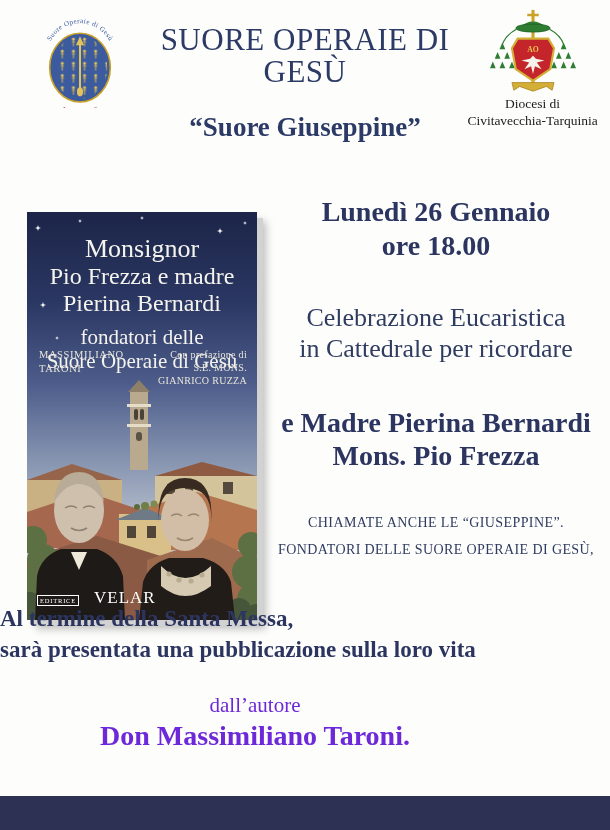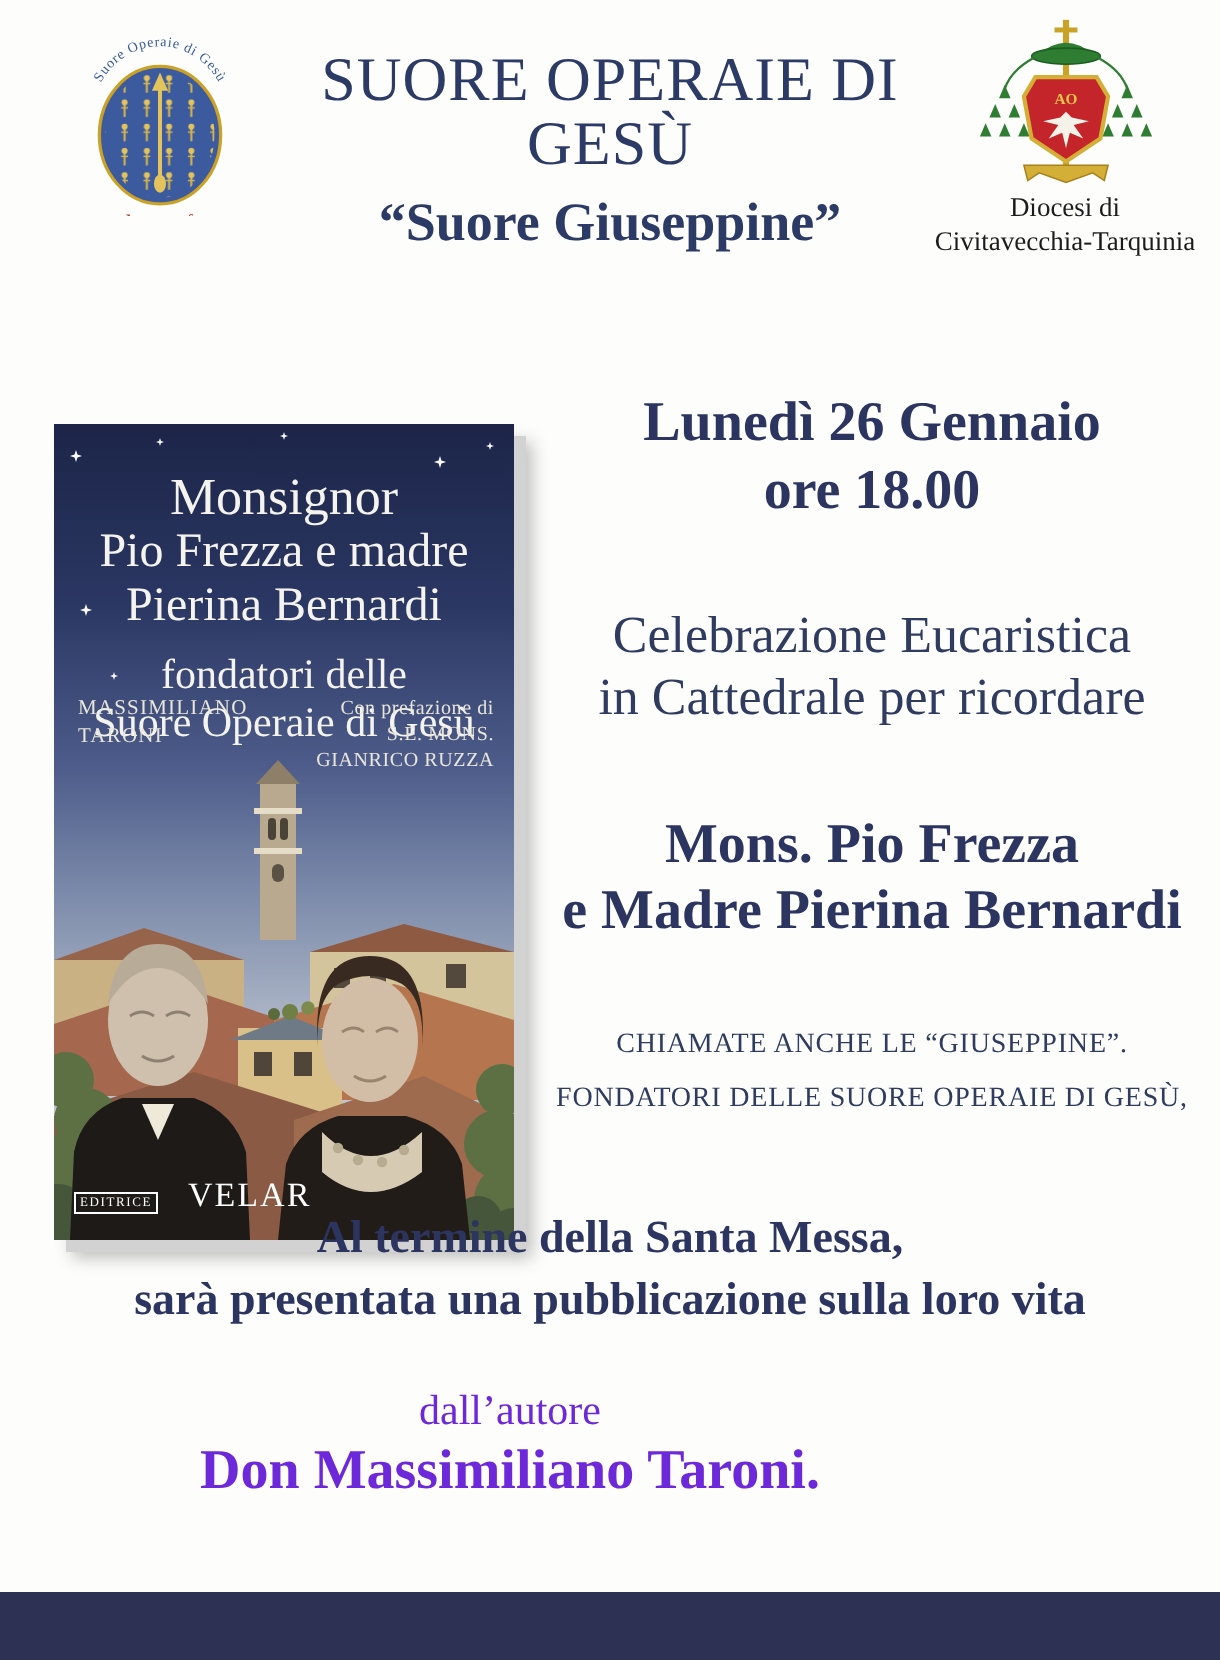--- a/index.html
+++ b/index.html
@@ -7,21 +7,21 @@
     position:relative;width:610px;height:830px;background:#fdfdfc;
     font-family:"Liberation Serif",serif;color:#2c3a66;overflow:hidden;
   }
   
   .seal-wrap{position:absolute;left:32px;top:12px;width:96px;height:96px;}
   .crest-wrap{position:absolute;left:478px;top:8px;width:110px;height:88px;}
   .crest-caption{position:absolute;left:455px;top:96px;width:155px;text-align:center;
     color:#1c1c1c;font-size:13.5px;line-height:1.25;}
   .header-titles{position:absolute;left:126px;top:24px;width:358px;text-align:center;}
   .title-line{font-size:31px;letter-spacing:.5px;line-height:1.04;color:#2c3a66;}
-  .subtitle{font-size:27px;font-weight:bold;margin-top:8px;color:#2c3a66;}
+  .subtitle{font-size:27px;font-weight:bold;margin-top:24px;color:#2c3a66;}
   
   .book{
     position:absolute;left:27px;top:168px;width:230px;height:408px;
     background:linear-gradient(180deg,#1c2548 0%,#2b3763 22%,#4d5c8a 42%,#7d8cab 58%,#a9b2c4 72%,#bfc4ce 82%);
     box-shadow:6px 6px 0 0 #d2d2d2, 9px 9px 8px rgba(0,0,0,.25);
     margin-top:44px;
   }
   .book .star{position:absolute;width:6px;height:6px;background:#ffffff;
     clip-path:polygon(50% 0,62% 38%,100% 50%,62% 62%,50% 100%,38% 62%,0 50%,38% 38%);}
   .book-titles{position:absolute;left:0;top:22px;width:100%;text-align:center;color:#f4f3ee;}
@@ -35,21 +35,21 @@
   .publisher{position:absolute;left:10px;bottom:12px;color:#fff;display:flex;align-items:baseline;gap:15px;}
   .publisher .small{font-size:6.5px;letter-spacing:.8px;border:1px solid #fff;padding:1px 2px;}
   .publisher .big{font-size:17px;letter-spacing:1px;}
   
   .event-col{position:absolute;left:268px;top:168px;width:336px;text-align:center;}
   .ev-date{position:absolute;left:0;top:27px;width:100%;font-size:28px;font-weight:bold;line-height:1.2;color:#2b3560;}
   .ev-celebration{position:absolute;left:0;top:134px;width:100%;font-size:26px;line-height:1.2;color:#2f3c60;}
   .ev-names{position:absolute;left:0;top:238px;width:100%;font-size:28px;font-weight:bold;line-height:1.18;color:#2b3560;}
   .ev-founders{position:absolute;left:0;top:342px;width:100%;font-size:14px;line-height:1.9;letter-spacing:.4px;color:#2f3c60;}
   
-  .messa{position:absolute;left:0;top:603px;width:610px;text-align:center;
+  .messa{position:absolute;left:0;top:603px;width:610px;
     font-size:23px;font-weight:bold;line-height:1.35;color:#2b3560;}
   .author-block{position:absolute;left:0;top:693px;width:510px;text-align:center;color:#6d28d9;}
   .author-intro{font-size:21px;}
   .author-name{font-size:28px;font-weight:bold;margin-top:2px;}
   .footer-bar{position:absolute;left:0;top:796px;width:610px;height:34px;background:#2d3254;}
 </style>
 </head>
 <body>
 
 <div class="poster">
@@ -226,22 +226,22 @@
   <div class="event-col">
     <div class="ev-date">
       <div>Lunedì 26 Gennaio</div>
       <div>ore 18.00</div>
     </div>
     <div class="ev-celebration">
       <div>Celebrazione Eucaristica</div>
       <div>in Cattedrale per ricordare</div>
     </div>
     <div class="ev-names">
+      <div>e Madre Pierina Bernardi</div>
       <div>Mons. Pio Frezza</div>
-      <div>e Madre Pierina Bernardi</div>
     </div>
     <div class="ev-founders">
       <div>CHIAMATE ANCHE LE “GIUSEPPINE”.</div>
       <div>FONDATORI DELLE SUORE OPERAIE DI GESÙ,</div>
     </div>
   </div>
 
   <div class="messa">
     <div>Al termine della Santa Messa,</div>
     <div>sarà presentata una pubblicazione sulla loro vita</div>

